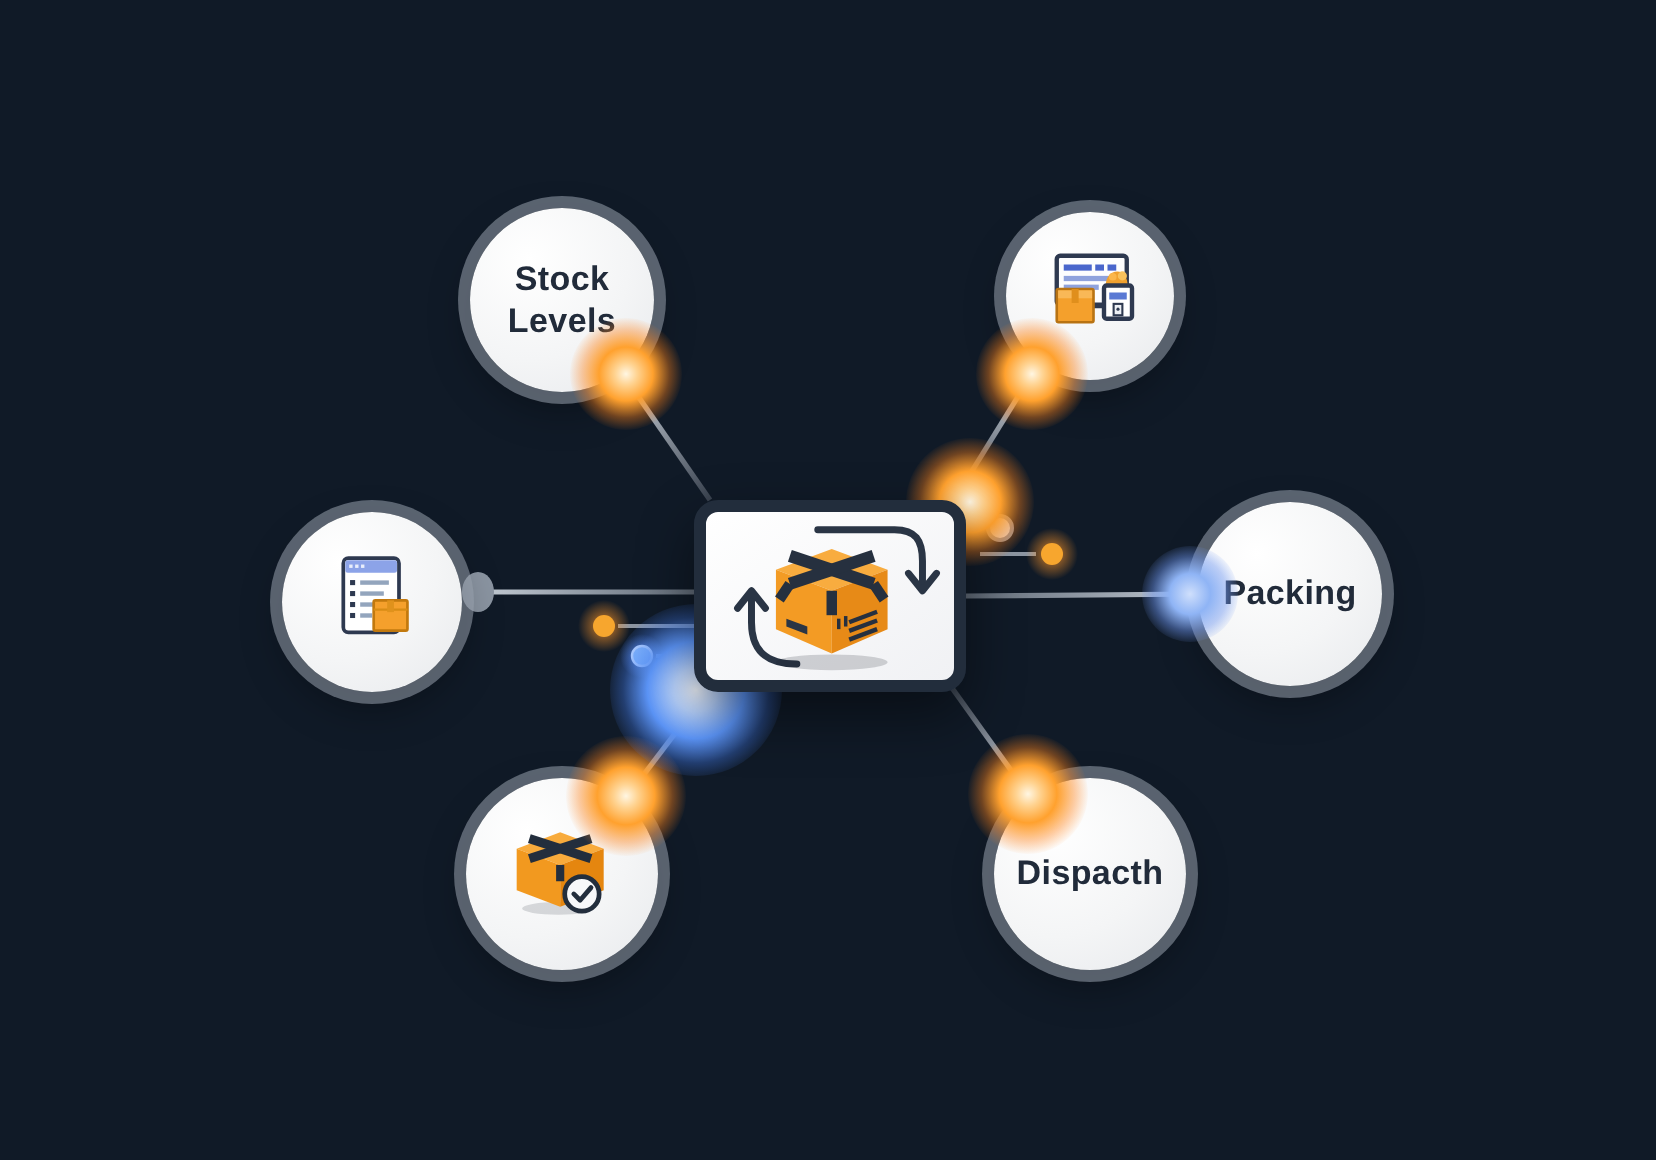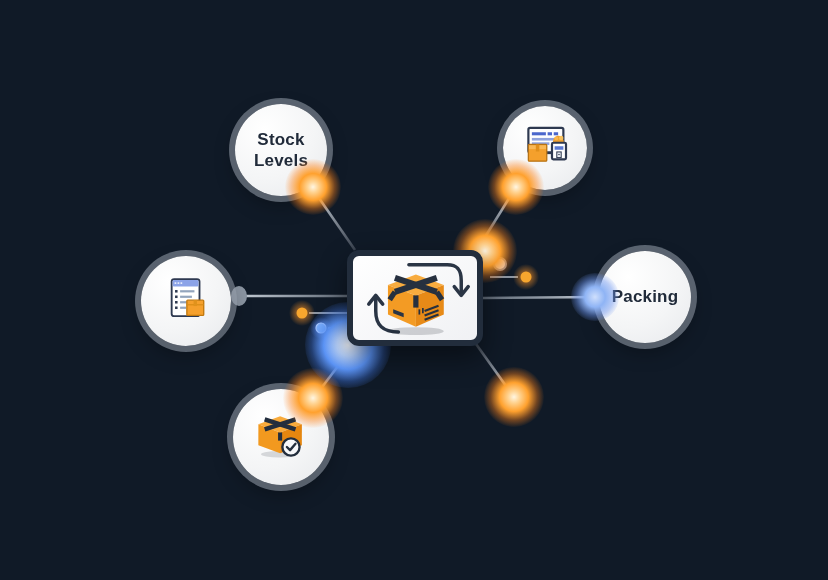--- a/index.html
+++ b/index.html
@@ -169,20 +169,23 @@
       <polygon points="7,18 31,27 31,50 7,41" fill="#f2991f"></polygon>
       <polygon points="31,27 55,18 55,41 31,50" fill="#e5860f"></polygon>
       <path d="M14 12.5 L48 23.5" stroke="#232e3d" stroke-width="5"></path>
       <path d="M48 12.5 L14 23.5" stroke="#232e3d" stroke-width="5"></path>
       <path d="M31 27 L31 36" stroke="#232e3d" stroke-width="4.5"></path>
       <circle cx="43" cy="43" r="9.5" fill="#f7f8fa" stroke="#232e3d" stroke-width="2.6"></circle>
       <path d="M38.5 43 L42 46.5 L48 39.5" fill="none" stroke="#232e3d" stroke-width="2.6" stroke-linecap="round" stroke-linejoin="round"></path>
     </svg>
   </div>
 
+  <div class="node br">
+    <div class="label">Dispacth</div>
+  </div>
 
   <div class="hub">
     <svg width="118" height="82" viewBox="0 0 130 94">
       <path d="M46 86 C28 86 20 78 20 62 L20 48" fill="none" stroke="#2a3545" stroke-width="4" stroke-linecap="round"></path>
       <path d="M12 54 L20 44 L28 54" fill="none" stroke="#2a3545" stroke-width="4" stroke-linecap="round" stroke-linejoin="round"></path>
       <path d="M58 9 L102 9 C114 9 118 15 118 27 L118 40" fill="none" stroke="#2a3545" stroke-width="4" stroke-linecap="round"></path>
       <path d="M110 34 L118 44 L126 34" fill="none" stroke="#2a3545" stroke-width="4" stroke-linecap="round" stroke-linejoin="round"></path>
       <ellipse cx="66" cy="85" rx="32" ry="4.5" fill="rgba(20,28,40,0.18)"></ellipse>
       <polygon points="66,20 98,32 66,44 34,32" fill="#f8ac3f"></polygon>
       <polygon points="34,32 66,44 66,80 34,66" fill="#f39b24"></polygon>

